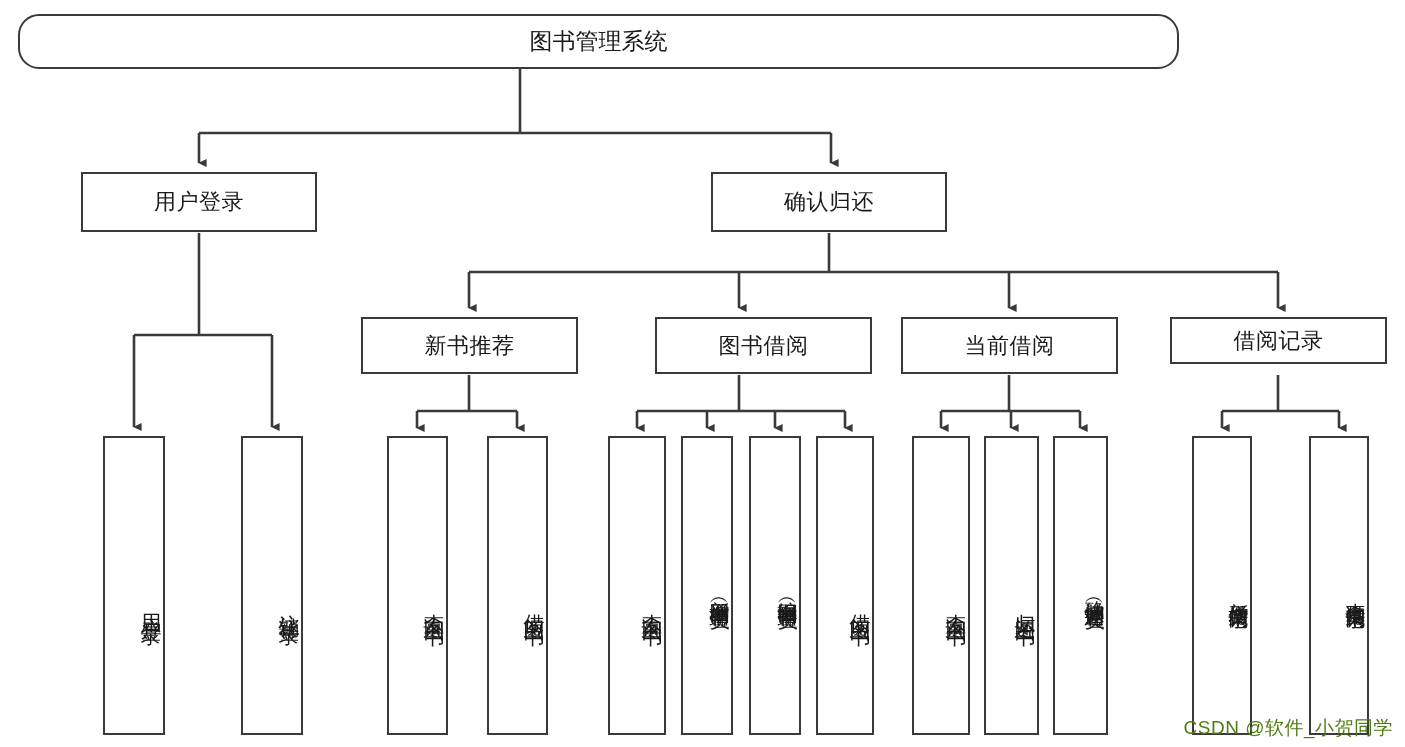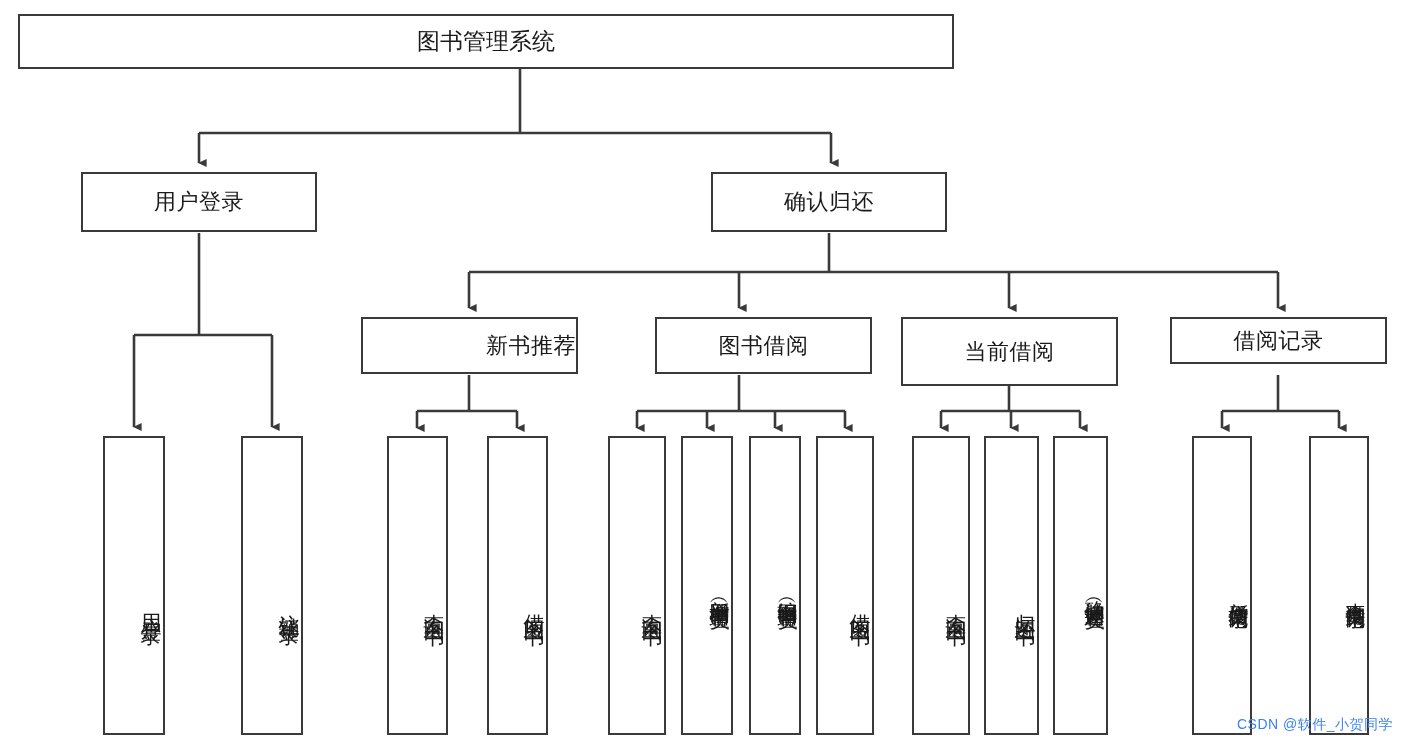--- a/index.html
+++ b/index.html
@@ -53,23 +53,23 @@
     position: absolute;
     left: 0;
     top: 0;
     width: 1405px;
     height: 747px;
     pointer-events: none;
   }
   .wm {
     position: absolute;
     right: 12px;
-    bottom: 13px;
-    font-size: 14px;
-    color: #3b82f6;
+    bottom: 6px;
+    font-size: 19px;
+    color: #4d7c0f;
     letter-spacing: 0.5px;
     white-space: nowrap;
   }
 </style>
 </head>
 <body>
 
 <div id="canvas">
 
   <svg class="edges" viewBox="0 0 1405 747">
@@ -115,38 +115,38 @@
       <path d="M1011,411 L1011,428" marker-end="url(#arw)"></path>
       <path d="M1080,411 L1080,428" marker-end="url(#arw)"></path>
 
       <path d="M1278,375 L1278,411"></path>
       <path d="M1222,411 L1339,411"></path>
       <path d="M1222,411 L1222,428" marker-end="url(#arw)"></path>
       <path d="M1339,411 L1339,428" marker-end="url(#arw)"></path>
     </g>
   </svg>
 
-  <div class="node root" style="left:18px; top:14px; width:936px; height:55px;">
+  <div class="node root" style="left:18px; top:14px; width:1161px; height:55px;border-radius:21px;">
     <span>图书管理系统</span>
   </div>
 
   <div class="node horiz" style="left:81px; top:172px; width:236px; height:60px;">
     <span>用户登录</span>
   </div>
   <div class="node horiz" style="left:711px; top:172px; width:236px; height:60px;">
     <span>确认归还</span>
   </div>
 
-  <div class="node horiz" style="left:361px; top:317px; width:217px; height:57px;justify-content:flex-end;">
+  <div class="node horiz" style="left:361px; top:317px; width:217px; height:57px;">
     <span>新书推荐</span>
   </div>
   <div class="node horiz" style="left:631px; top:317px; width:217px; height:57px;margin-left:24px;">
     <span>图书借阅</span>
   </div>
-  <div class="node horiz" style="left:901px; top:317px; width:217px; height:69px;">
+  <div class="node horiz" style="left:901px; top:317px; width:217px; height:57px;">
     <span>当前借阅</span>
   </div>
   <div class="node horiz" style="left:1170px; top:317px; width:217px; height:47px;">
     <span>借阅记录</span>
   </div>
 
   <div class="node leaf" style="left:103px; top:436px; width:62px; height:299px;">
     <span>用户登录</span>
   </div>
   <div class="node leaf" style="left:241px; top:436px; width:62px; height:299px;">

